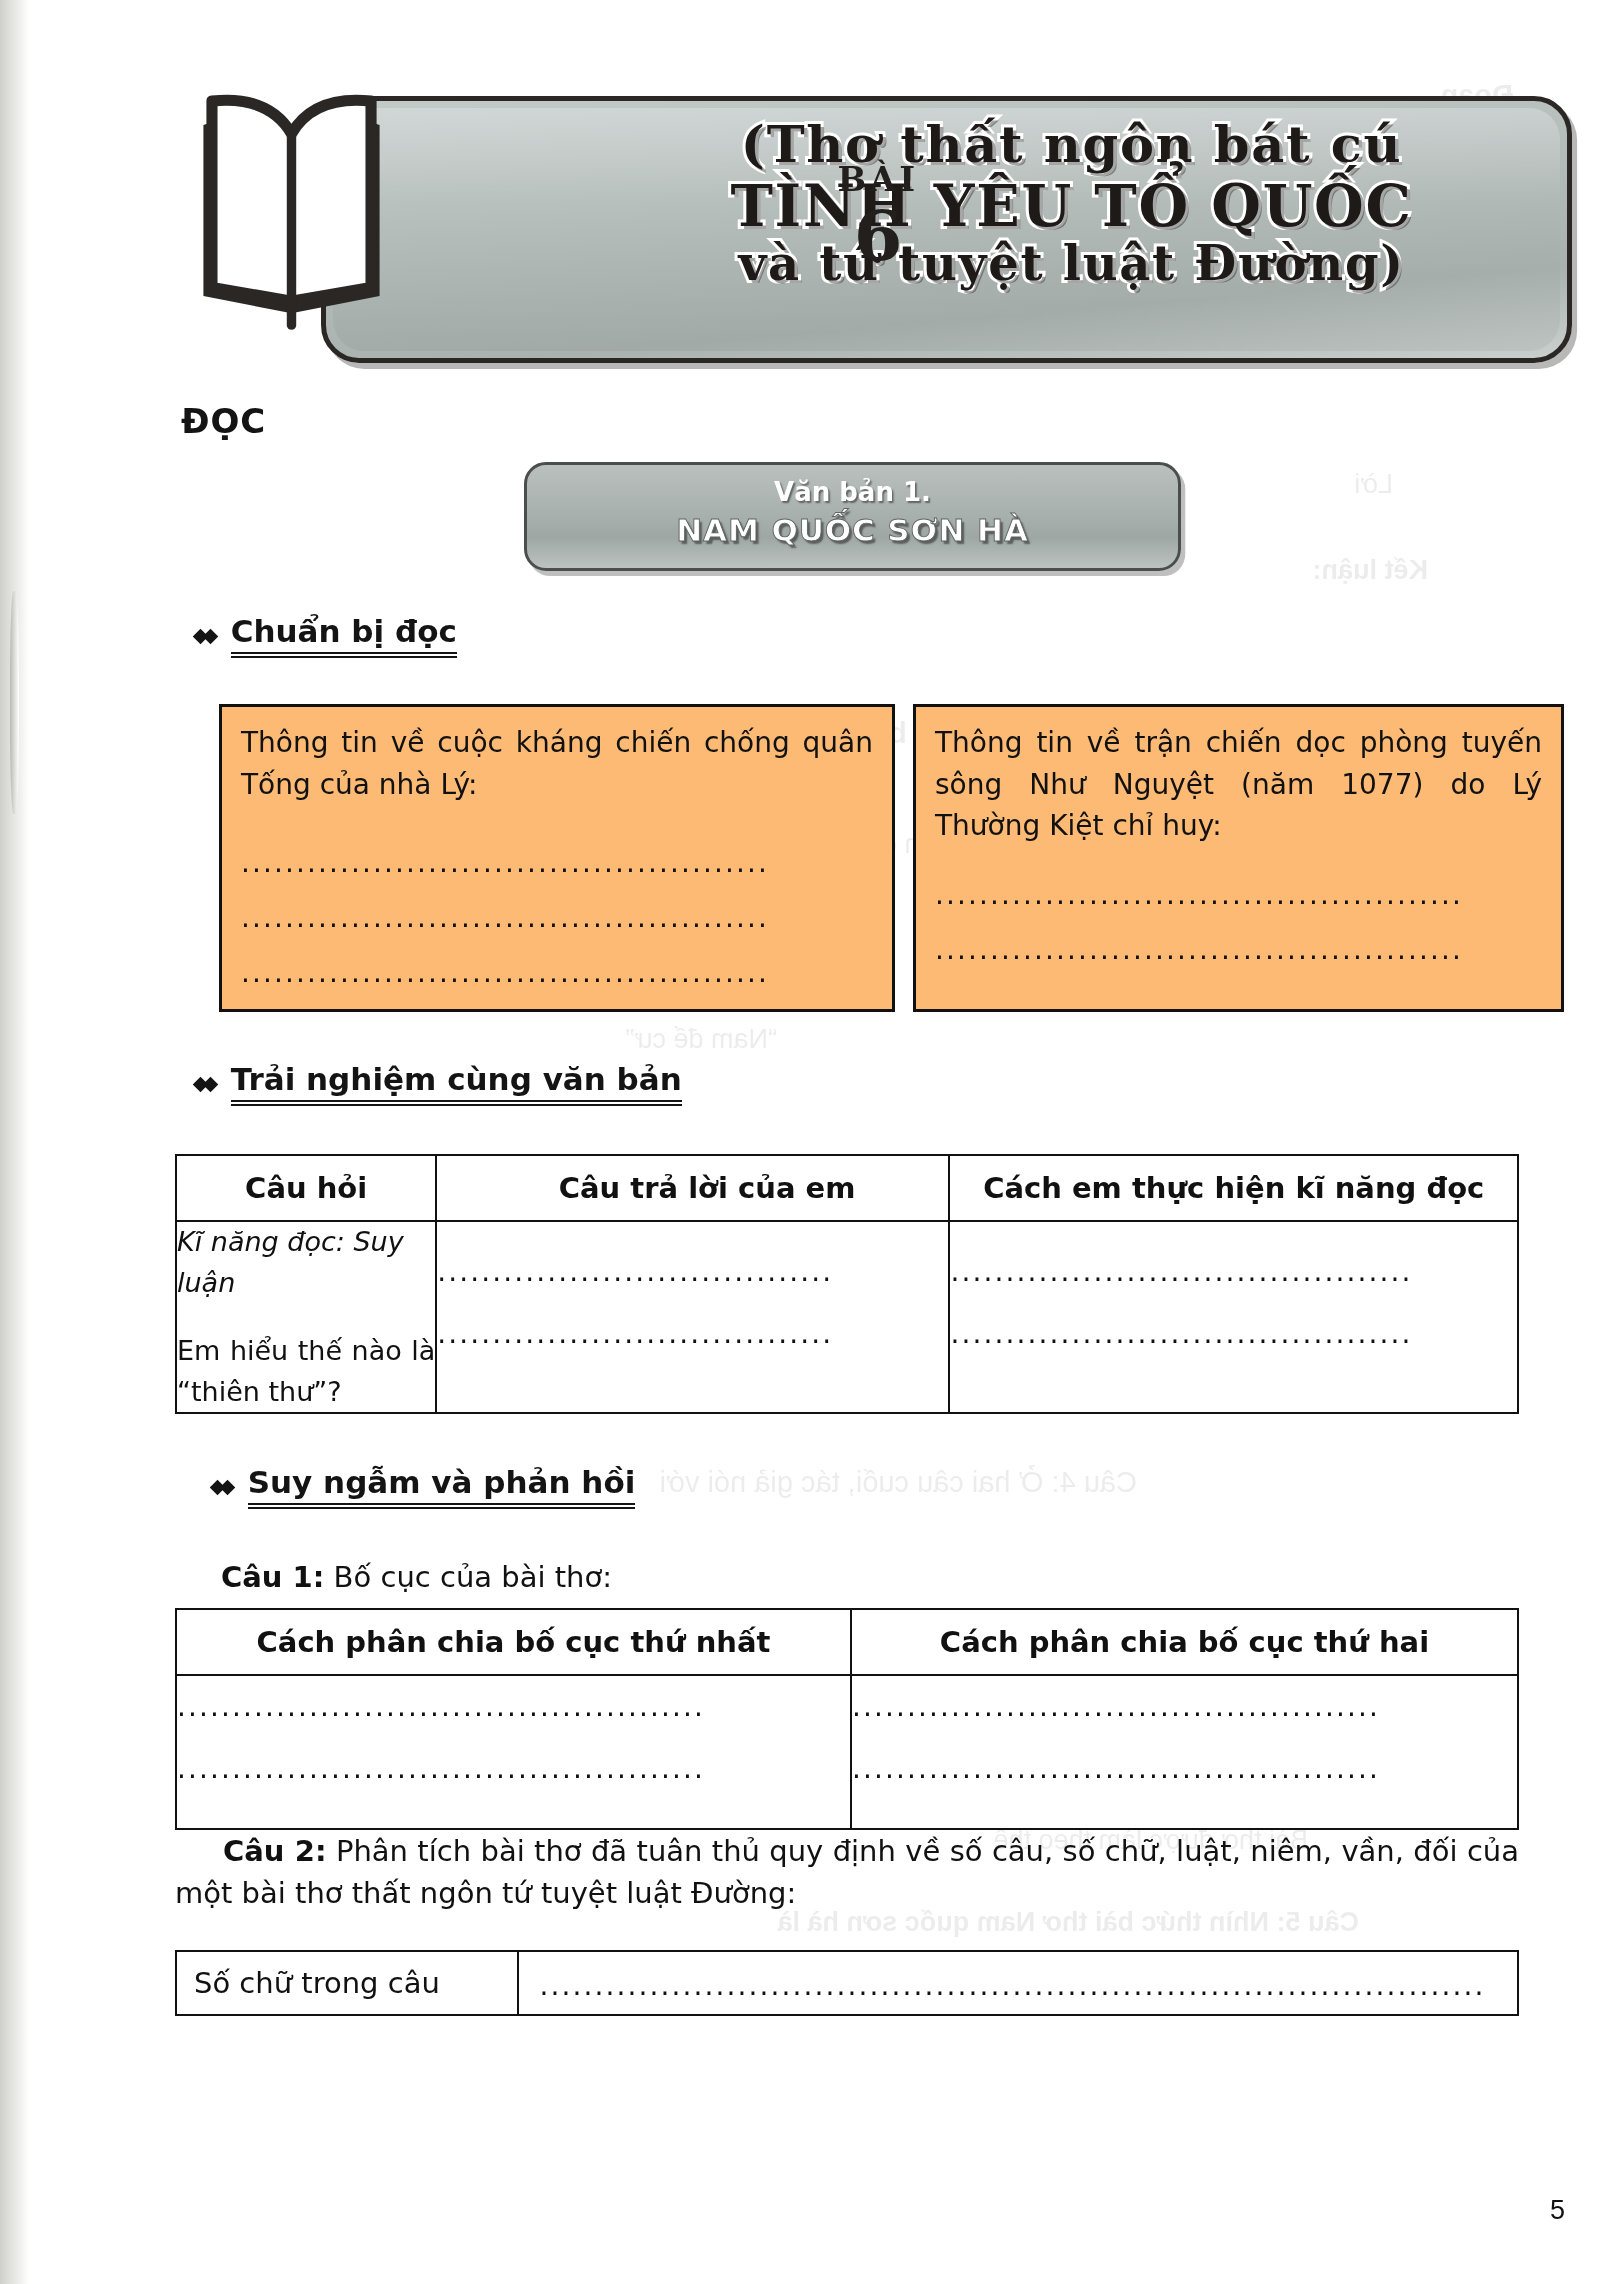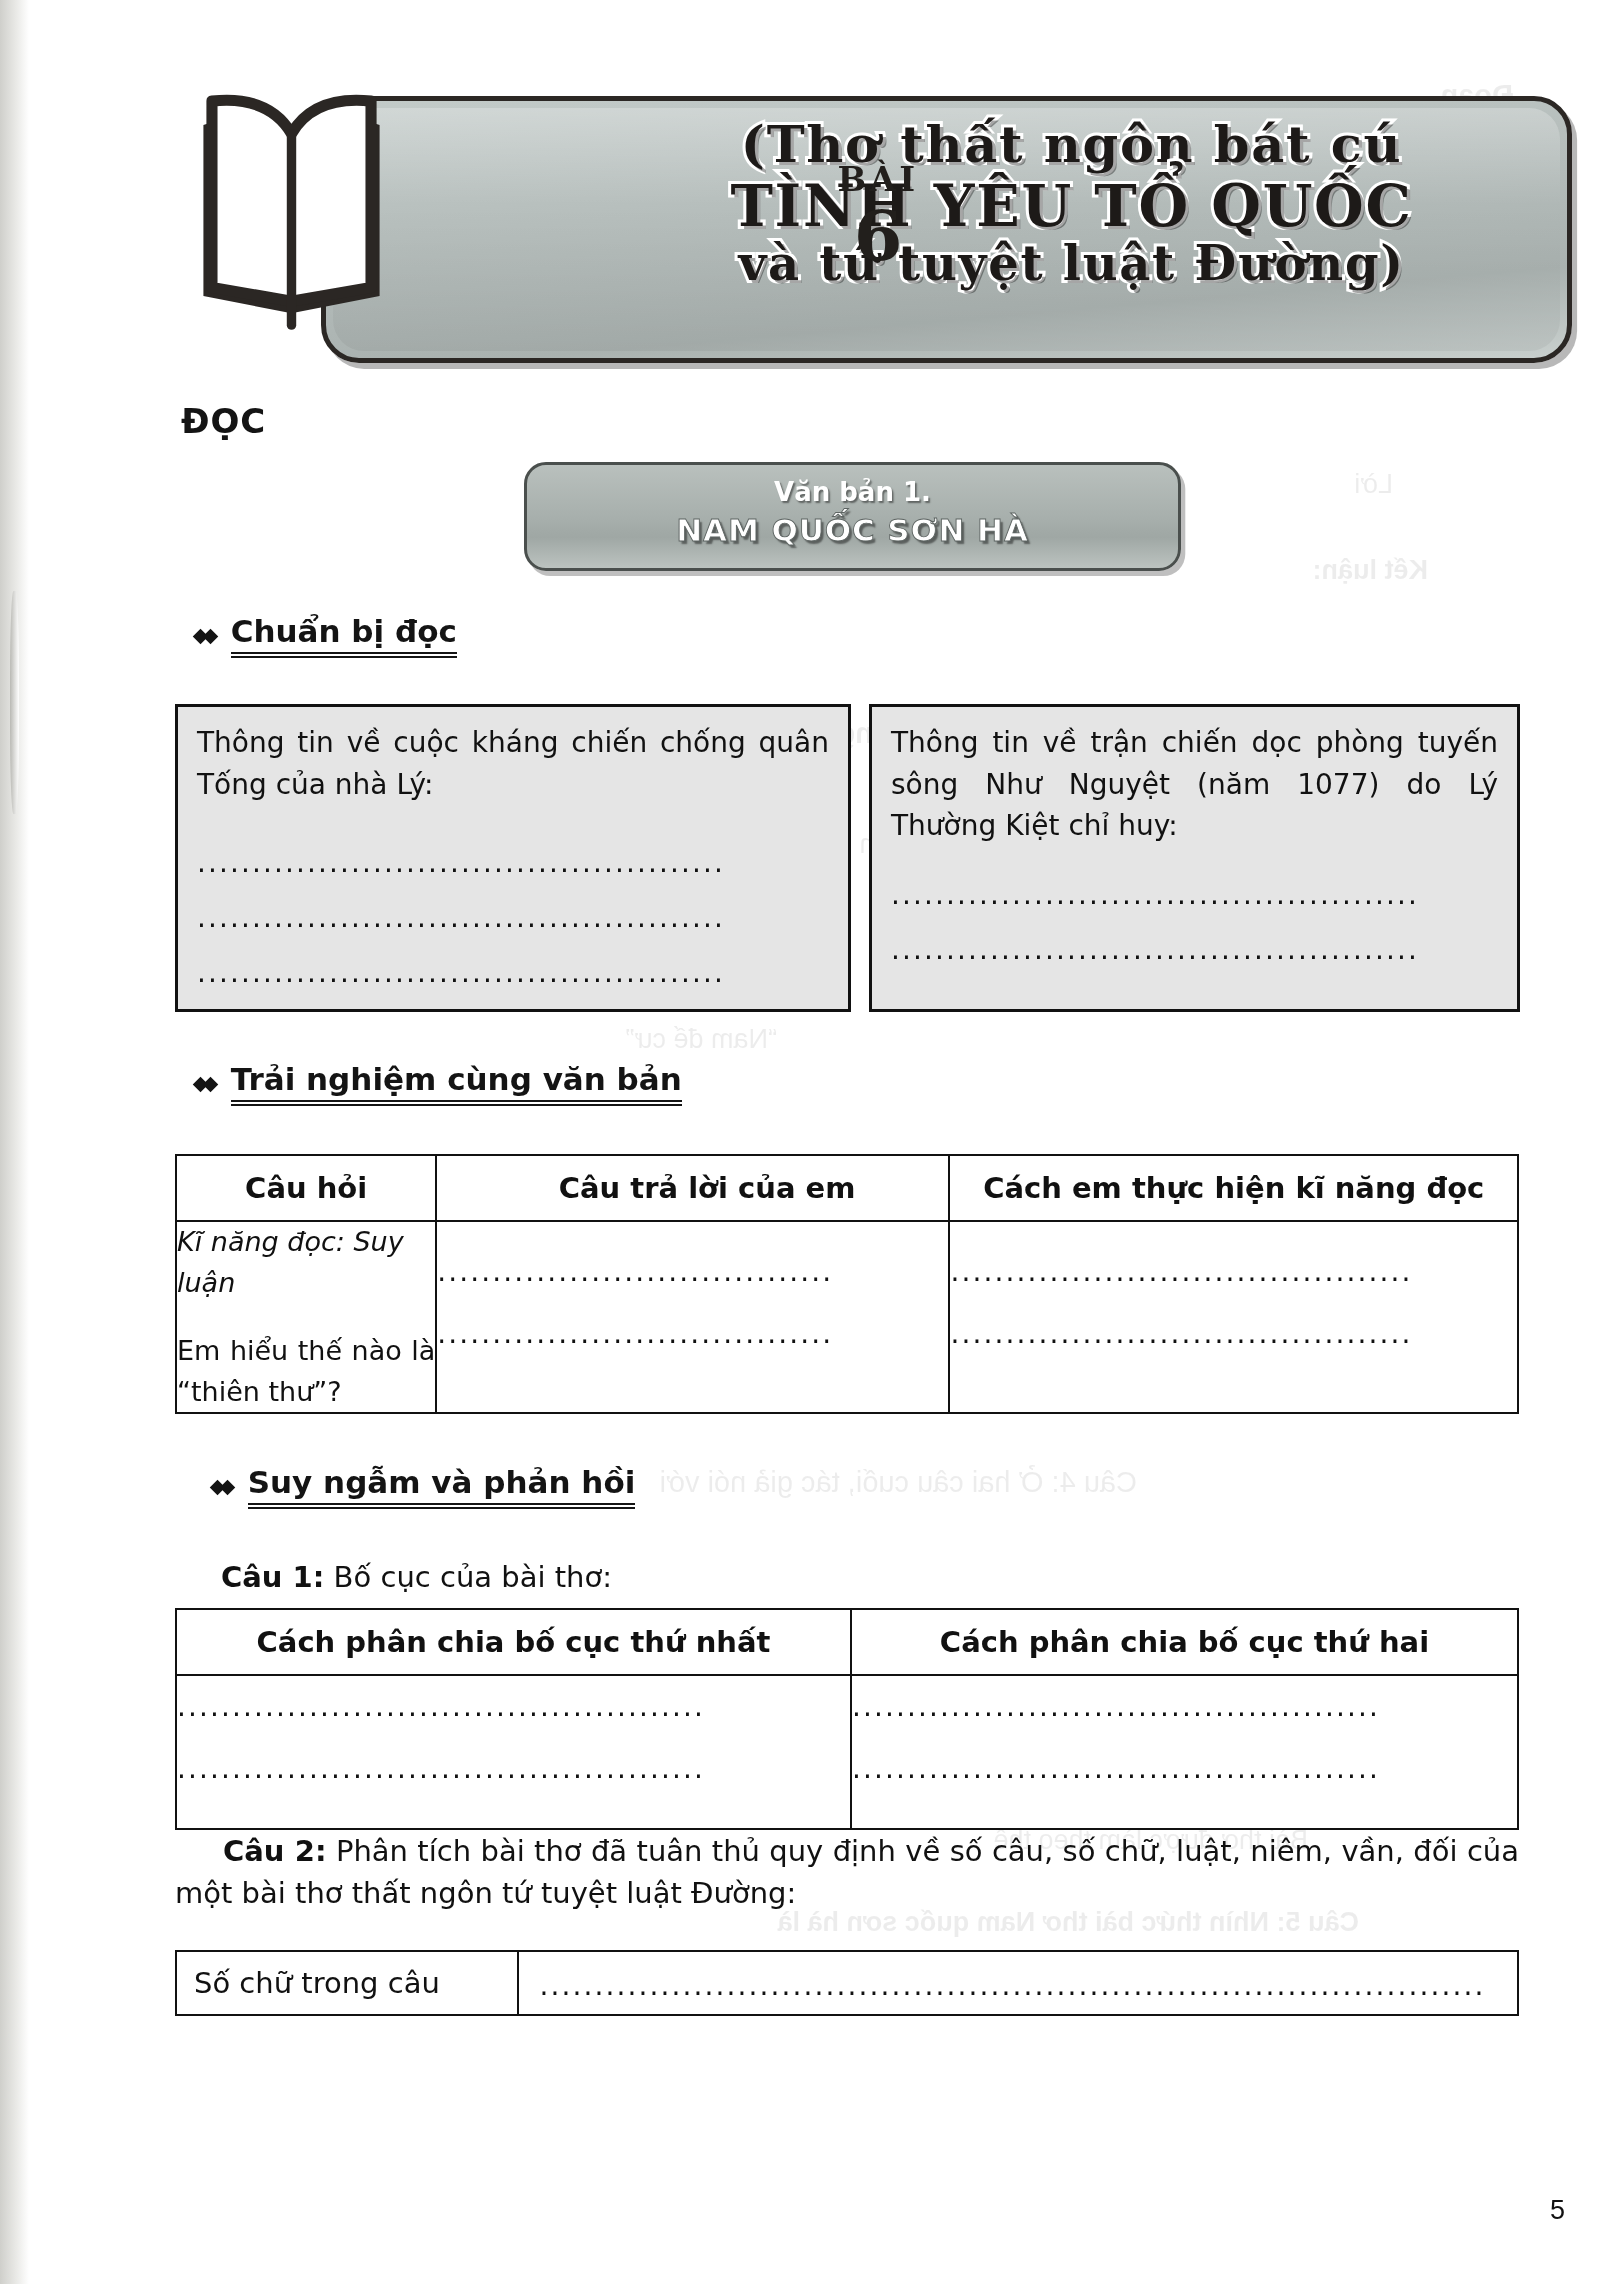--- a/index.html
+++ b/index.html
@@ -171,21 +171,22 @@
     border-bottom: 6px double #141414;
     padding-bottom: 4.3px;
     line-height: 1.05;
   }
 
   
   .box {
     position: absolute;
     border: 3.4px solid #111;
     box-sizing: border-box;
-    background: #e5e5e5;
+    background: #fdba74;
+    margin-left: 44px;
   }
   .box-text {
     font-size: 28px;
     line-height: 1.48;
     padding: 15.4px 19px 0 19px;
     text-align: justify;
     text-justify: inter-word;
     color: #111;
   }
   .dots {

